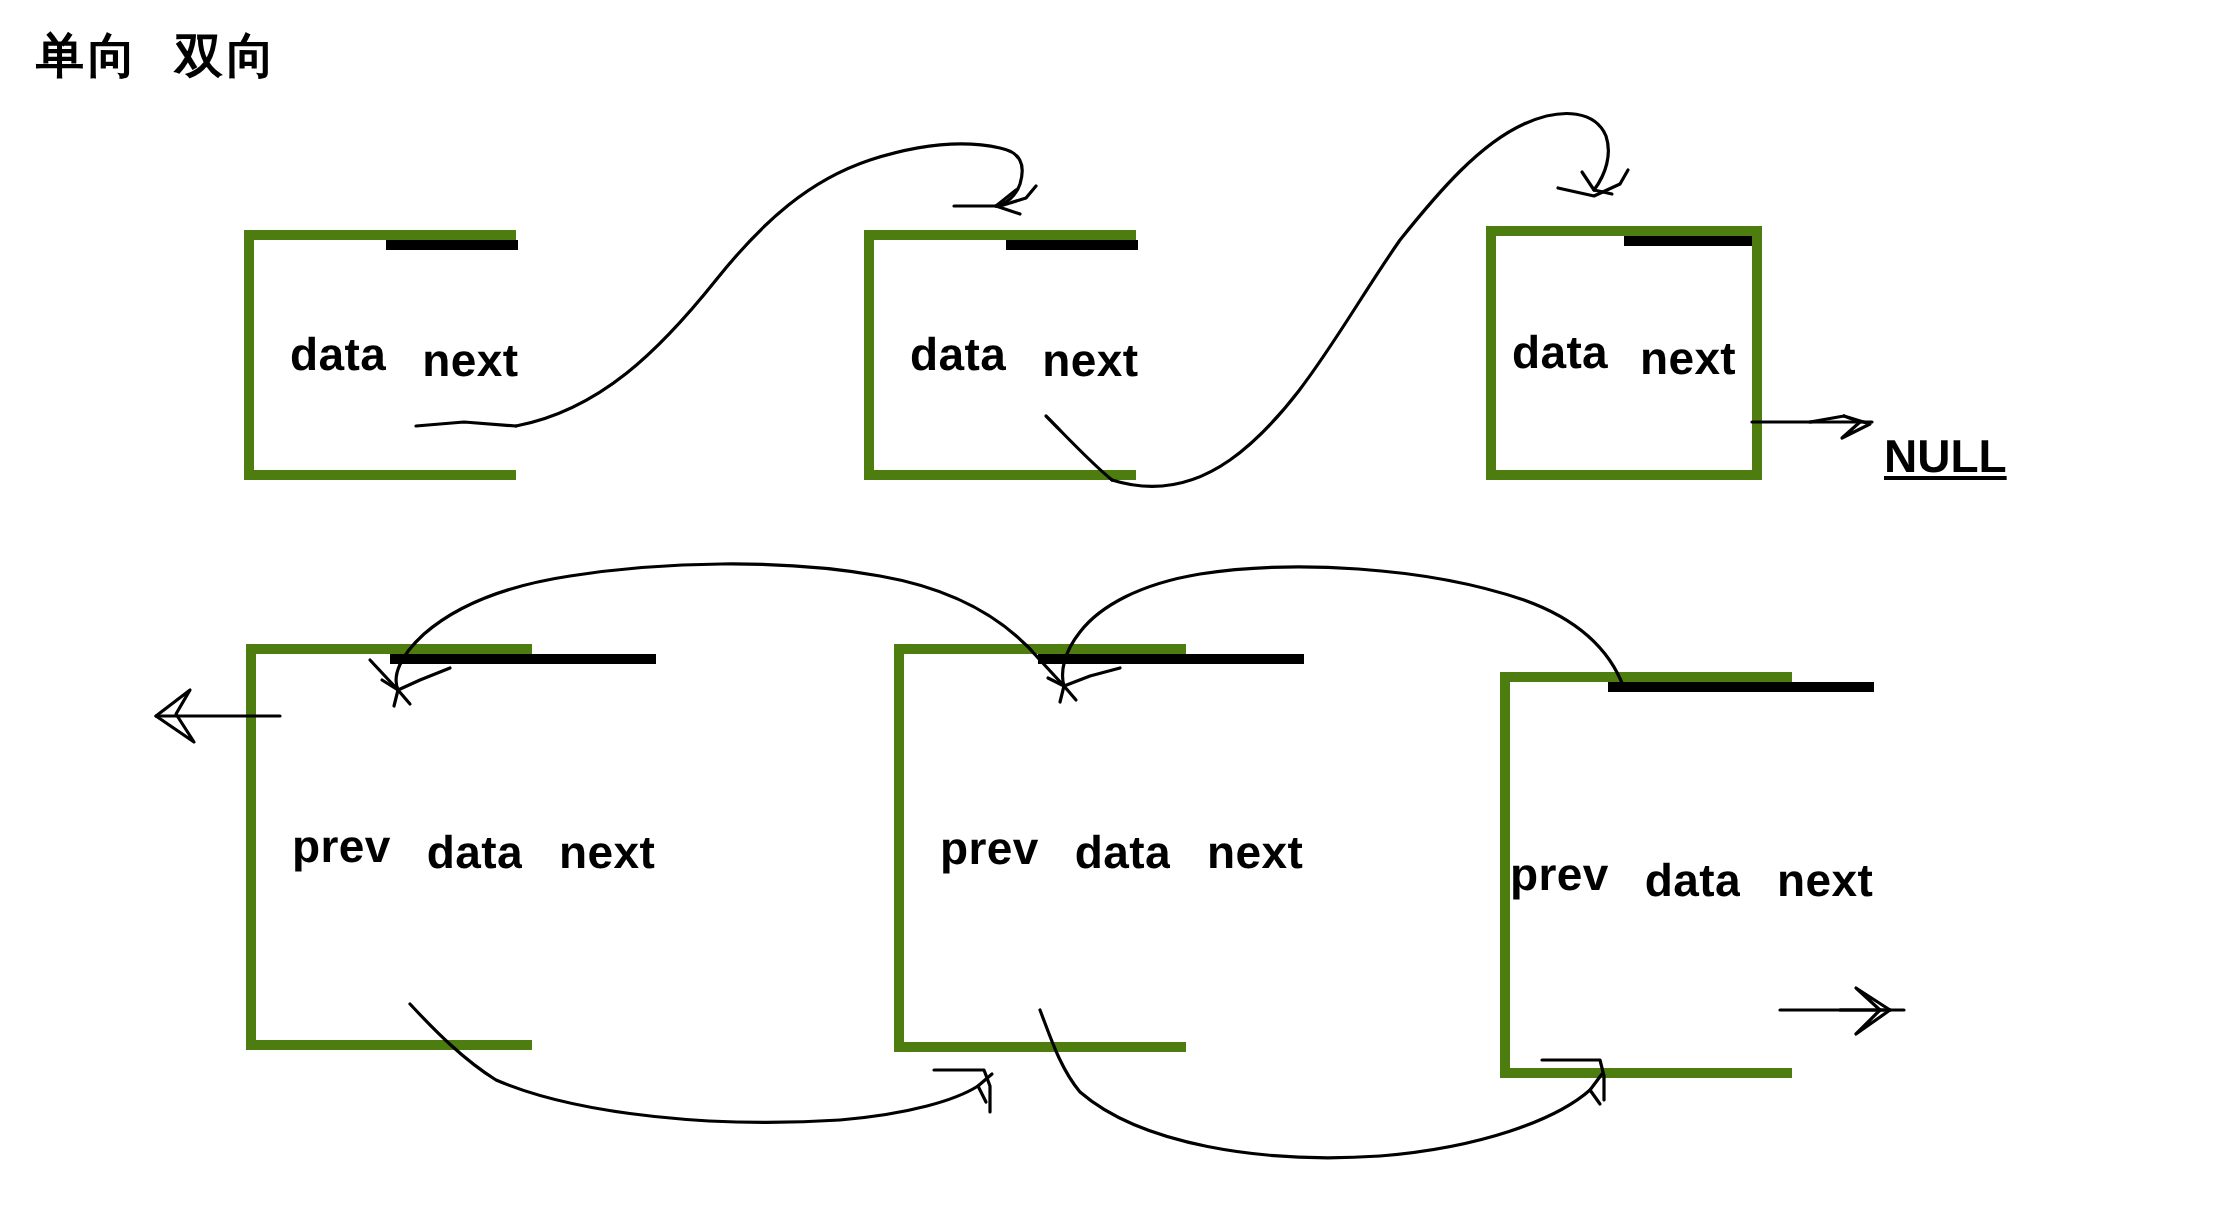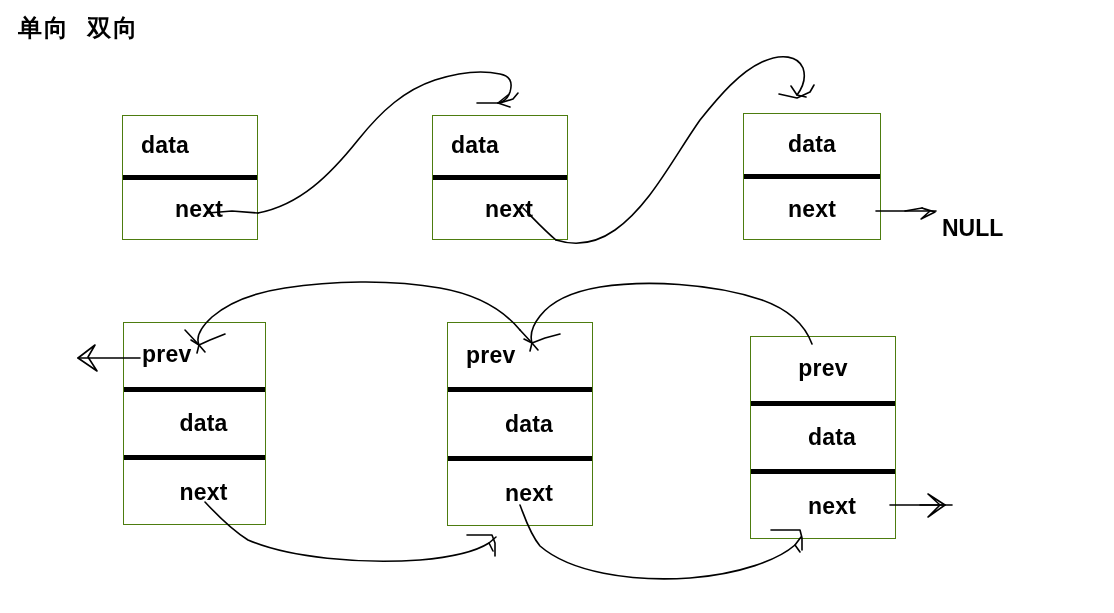--- a/index.html
+++ b/index.html
@@ -22,25 +22,24 @@
     left: 18px;
     top: 12px;
     font-size: 24px;
     font-weight: bold;
     color: #000000;
     letter-spacing: 2px;
     white-space: pre;
   }
   .node {
     position: absolute;
-    border: 1px solid #4d7c0f;
+    border: 5px solid #4d7c0f;
     background: #86efac;
     box-sizing: border-box;
     display: flex;
-    flex-direction: column;
   }
   .cell {
     flex: 1 1 0;
     display: flex;
     align-items: center;
     box-sizing: border-box;
     background: #ffffff;
   }
   .cell + .cell {
     border-top: 5px solid #000000;
@@ -115,21 +114,21 @@
 
   <div class="node" style="left:743px; top:113px; width:138px; height:127px;">
     <div class="cell">
       <span class="cell-label centered">data</span>
     </div>
     <div class="cell">
       <span class="cell-label centered">next</span>
     </div>
   </div>
 
-  <div class="null-label" style="left:942px; top:215px;">NULL</div>
+  <div class="null-label" style="left:942px; top:215px;text-decoration:underline;">NULL</div>
 
   <div class="node" style="left:123px; top:322px; width:143px; height:203px;">
     <div class="cell">
       <span class="cell-label">prev</span>
     </div>
     <div class="cell">
       <span class="cell-label">data</span>
     </div>
     <div class="cell">
       <span class="cell-label">next</span>

